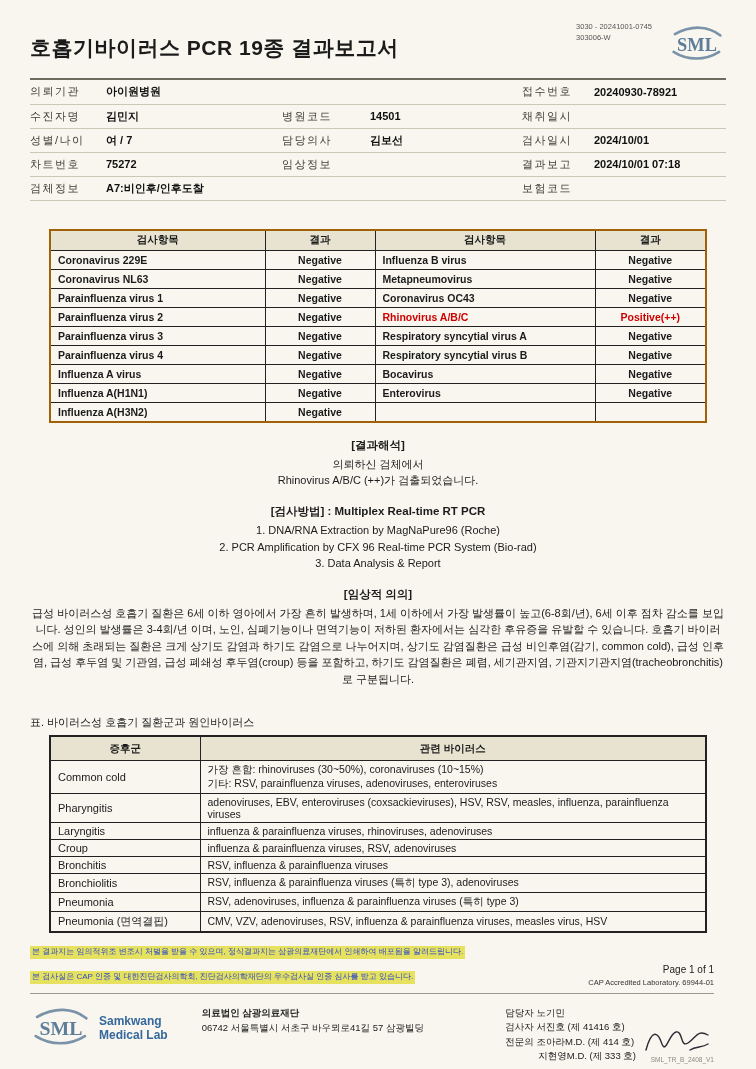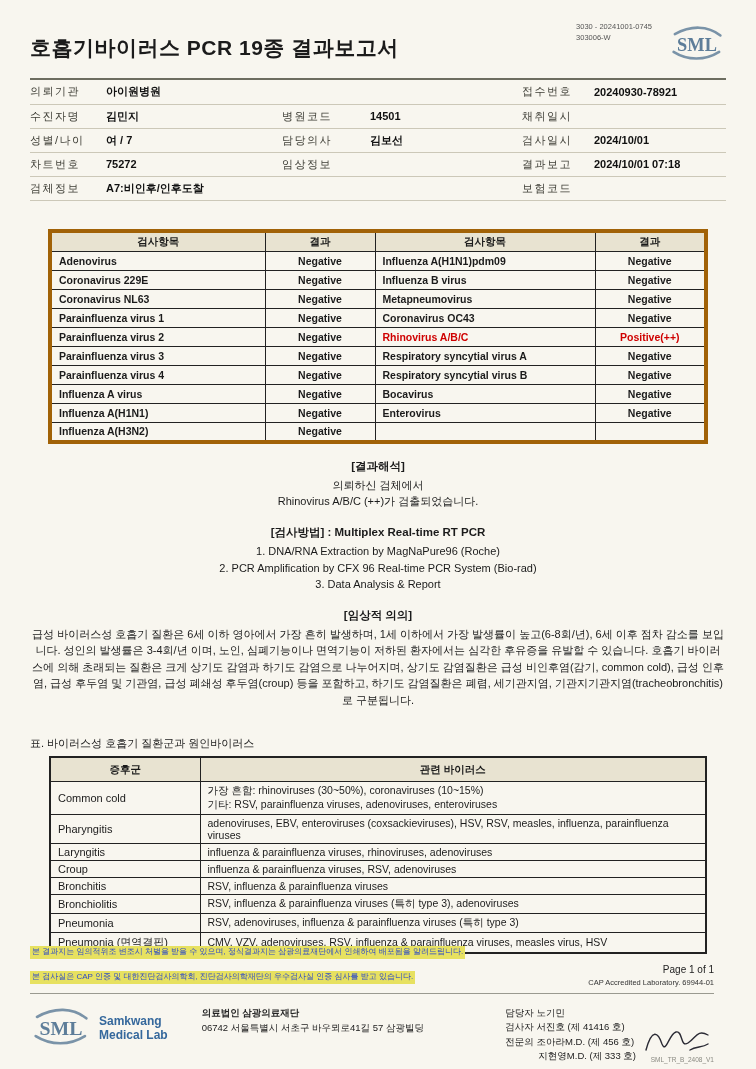--- a/index.html
+++ b/index.html
@@ -16,21 +16,21 @@
   .docnos { margin-left:auto; margin-right:16px; font-size:7.5px; color:#555; line-height:1.4; padding-top:4px; }
   .logo-sm { padding-top:6px; }
 
   
   .pinfo { width:100%; border-collapse:collapse; table-layout:fixed; }
   .pinfo td { border-bottom:1px solid #ccc8b8; height:24px; font-size:11px; vertical-align:middle; overflow:hidden; white-space:nowrap; }
   .pinfo .lbl { color:#3c3c34; letter-spacing:1.5px; }
   .pinfo .val { font-weight:600; color:#111; }
 
   
-  .results { width:656px; margin:28px auto 0; border-collapse:collapse; border:4px solid #a16207; table-layout:fixed; }
+  .results { width:656px; margin:28px auto 0; border-collapse:collapse; border:2px solid #a16207; table-layout:fixed; }
   .results th { background:#e8e3d1; border:1px solid #222; font-size:10.5px; height:21px; font-weight:bold; }
   .results td { border:1px solid #222; font-size:10.5px; font-weight:bold; height:19px; padding:0 7px; overflow:hidden; white-space:nowrap; }
   .results td.res { text-align:center; padding:0; }
   .results .pos { color:#cf0000; }
 
   
   .section { margin-top:14px; font-size:11px; line-height:1.5;text-align:center; }
   .sec-head { font-weight:bold; font-size:11.5px; margin-bottom:2px; }
   .preline { white-space:pre-line; }
 
@@ -140,26 +140,20 @@
         <col style="width:111px">
       </colgroup>
     <tbody>
         <tr>
       <th>검사항목</th>
       <th>결과</th>
       <th>검사항목</th>
       <th>결과</th>
     </tr>
     <tr>
-      <td>Adenovirus</td>
-      <td class="res">Negative</td>
-      <td>Influenza A(H1N1)pdm09</td>
-      <td class="res">Negative</td>
-    </tr>
-    <tr>
       <td>Coronavirus 229E</td>
       <td class="res">Negative</td>
       <td>Influenza B virus</td>
       <td class="res">Negative</td>
     </tr>
     <tr>
       <td>Coronavirus NL63</td>
       <td class="res">Negative</td>
       <td>Metapneumovirus</td>
       <td class="res">Negative</td>
@@ -300,21 +294,21 @@
           <div>Medical Lab</div>
         </span>
       </div>
       <div class="addr-block">
         <div class="org">의료법인 삼광의료재단</div>
         <div>06742 서울특별시 서초구 바우뫼로41길 57 삼광빌딩</div>
       </div>
       <div class="staff-block">
         <div>담당자 노기민</div>
         <div>검사자 서진호 (제 41416 호)</div>
-        <div>전문의 조아라M.D. (제 456 호)</div>
+        <div>전문의 조아라M.D. (제 414 호)</div>
         <div class="staff-indent">지현영M.D. (제 333 호)</div>
         <span class="signature">
           <svg width="72" height="42" viewBox="0 0 72 42">
             <path d="M4 30 C10 8, 16 12, 20 24 C24 34, 27 14, 34 12 C41 10, 38 28, 46 23 C54 18, 55 9, 66 15 M48 30 C54 26, 60 28, 66 24" fill="none" stroke="#2b2b35" stroke-width="1.4" stroke-linecap="round"></path>
           </svg>
         </span>
       </div>
     </div>
     <div class="doc-code">SML_TR_B_2408_V1</div>
   </div>

